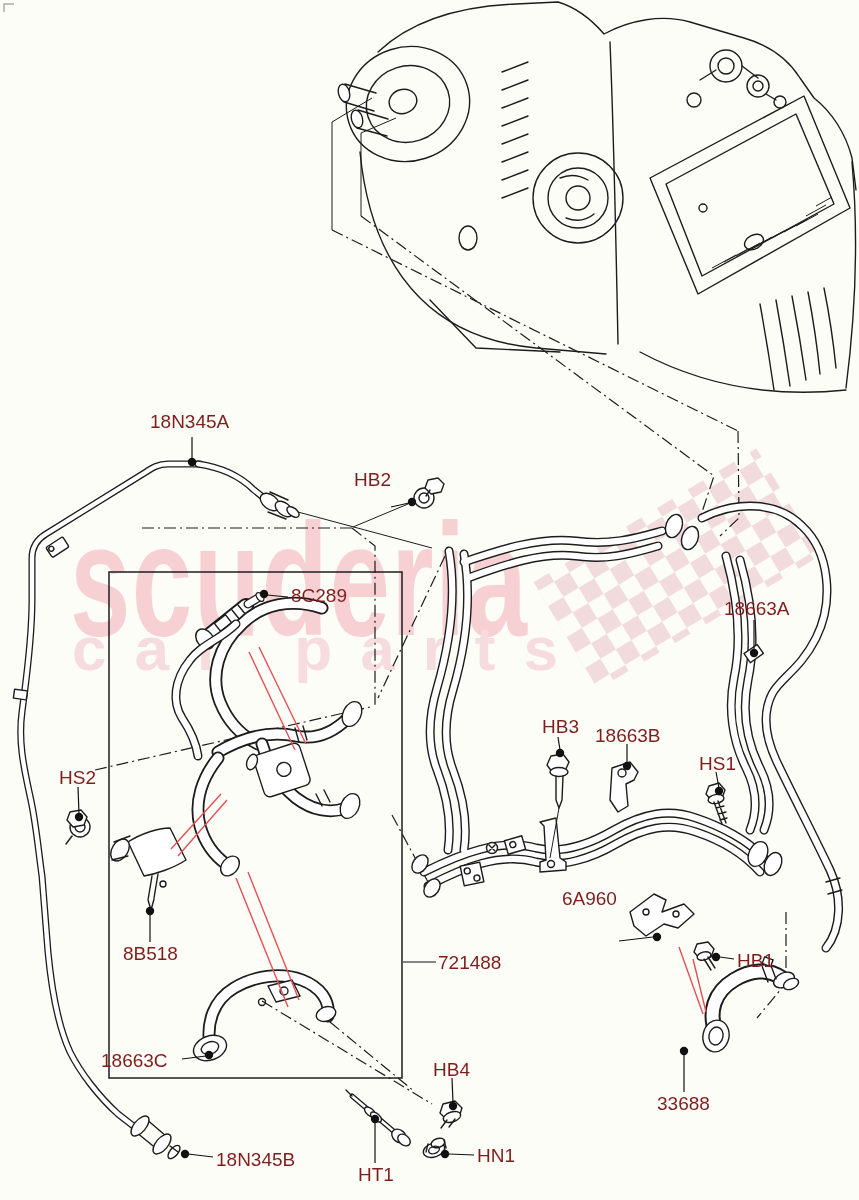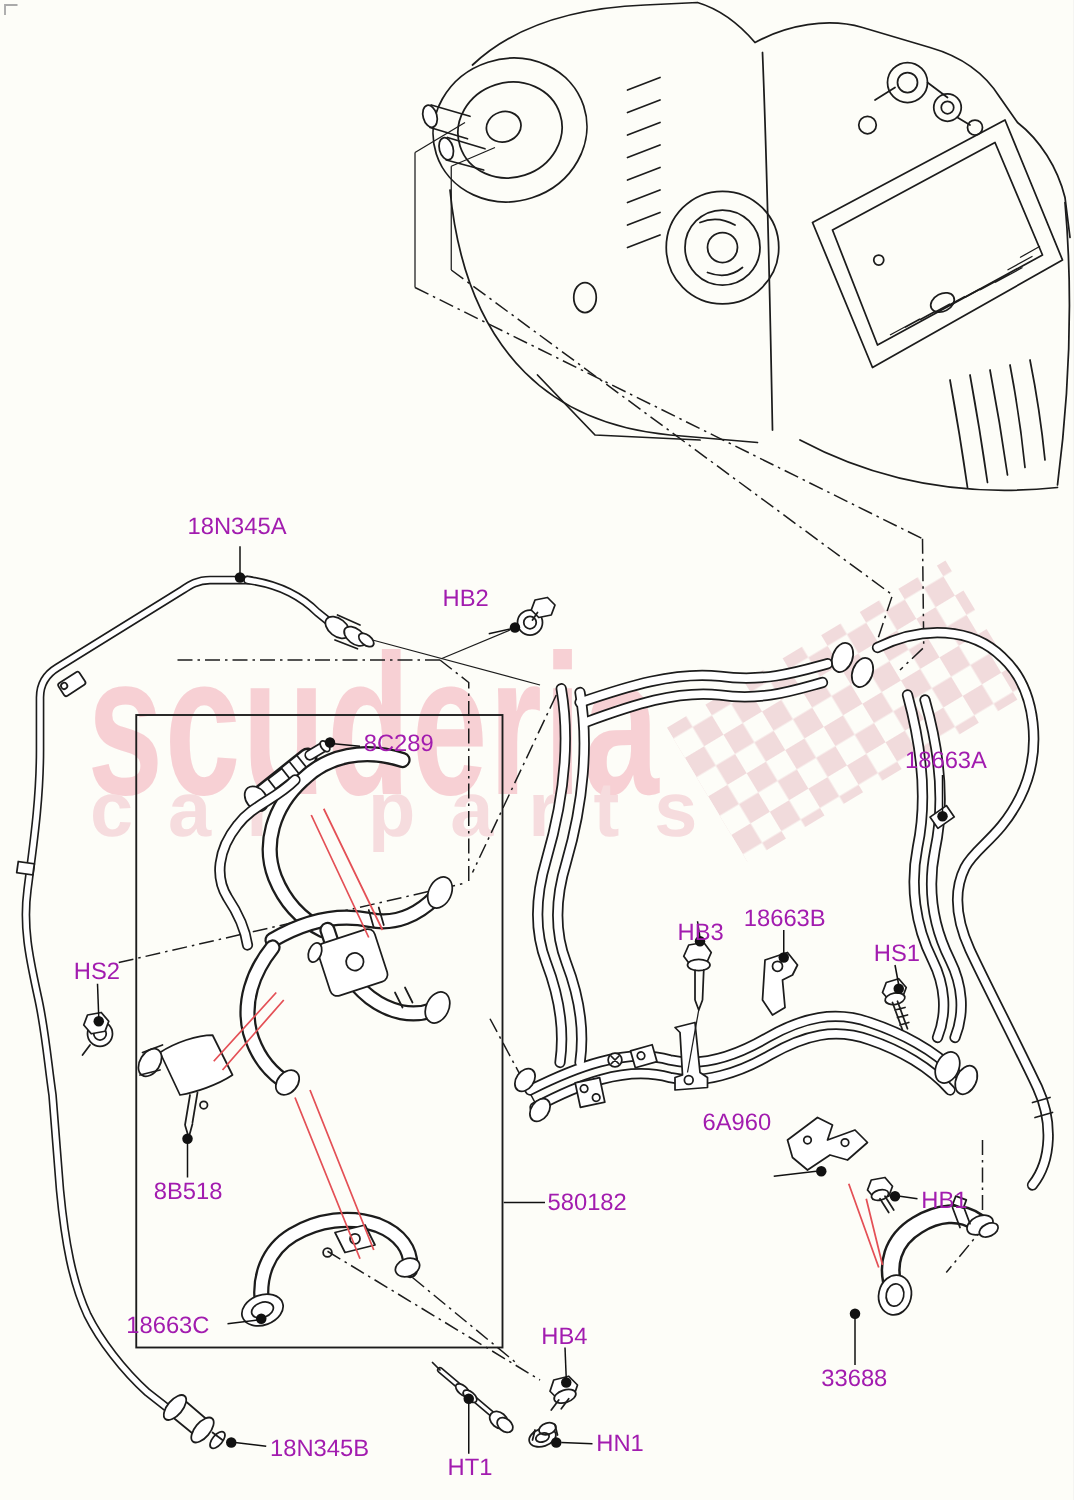--- a/index.html
+++ b/index.html
@@ -15,21 +15,21 @@
     white-space:nowrap;user-select:none;
   }
   .wm-tagline{
     position:absolute;left:72px;top:618px;z-index:1;
     font-size:62px;font-weight:bold;letter-spacing:28px;line-height:1;
     color:#f6dcde;white-space:nowrap;user-select:none;
   }
   svg.canvas{position:absolute;left:0;top:0;z-index:2;}
   .labels{position:absolute;left:0;top:0;z-index:3;width:100%;height:100%;pointer-events:none;}
   .plabel{
-    position:absolute;font-size:19px;color:#a21caf;line-height:1;
+    position:absolute;font-size:19px;color:#7f1d1d;line-height:1;
     white-space:nowrap;pointer-events:auto;cursor:pointer;
   }
   
   .ln{stroke:#1c1c1c;stroke-width:1.4;fill:none;stroke-linecap:round;stroke-linejoin:round}
   .lnw{stroke:#1c1c1c;stroke-width:1.4;fill:#ffffff;stroke-linejoin:round}
   .thin{stroke:#1c1c1c;stroke-width:1;fill:none}
   .dd{stroke:#1c1c1c;stroke-width:1.2;fill:none;stroke-dasharray:12 4 2 4}
   .leader{stroke:#111;stroke-width:1.2;fill:none}
   .dot{fill:#111;stroke:none}
   .red{stroke:#e45056;stroke-width:1.4;fill:none}
@@ -355,26 +355,26 @@
       <circle class="dot" cx="375" cy="1119" r="4.2"></circle>
       <circle class="dot" cx="445" cy="1154" r="4.2"></circle>
     </g>
   </svg>
 
   <div class="labels">
     <span class="plabel" style="left:150px;top:412px">18N345A</span>
     <span class="plabel" style="left:354px;top:470px">HB2</span>
     <span class="plabel" style="left:291px;top:586px">8C289</span>
     <span class="plabel" style="left:724px;top:599px">18663A</span>
-    <span class="plabel" style="left:542px;top:737px">HB3</span>
+    <span class="plabel" style="left:542px;top:717px">HB3</span>
     <span class="plabel" style="left:595px;top:726px">18663B</span>
     <span class="plabel" style="left:699px;top:754px">HS1</span>
     <span class="plabel" style="left:59px;top:768px">HS2</span>
     <span class="plabel" style="left:123px;top:944px">8B518</span>
-    <span class="plabel" style="left:438px;top:953px">580182</span>
+    <span class="plabel" style="left:438px;top:953px">721488</span>
     <span class="plabel" style="left:562px;top:889px">6A960</span>
     <span class="plabel" style="left:737px;top:951px">HB1</span>
     <span class="plabel" style="left:101px;top:1051px">18663C</span>
     <span class="plabel" style="left:433px;top:1060px">HB4</span>
     <span class="plabel" style="left:657px;top:1094px">33688</span>
     <span class="plabel" style="left:216px;top:1150px">18N345B</span>
     <span class="plabel" style="left:358px;top:1165px">HT1</span>
     <span class="plabel" style="left:477px;top:1146px">HN1</span>
   </div>
 

